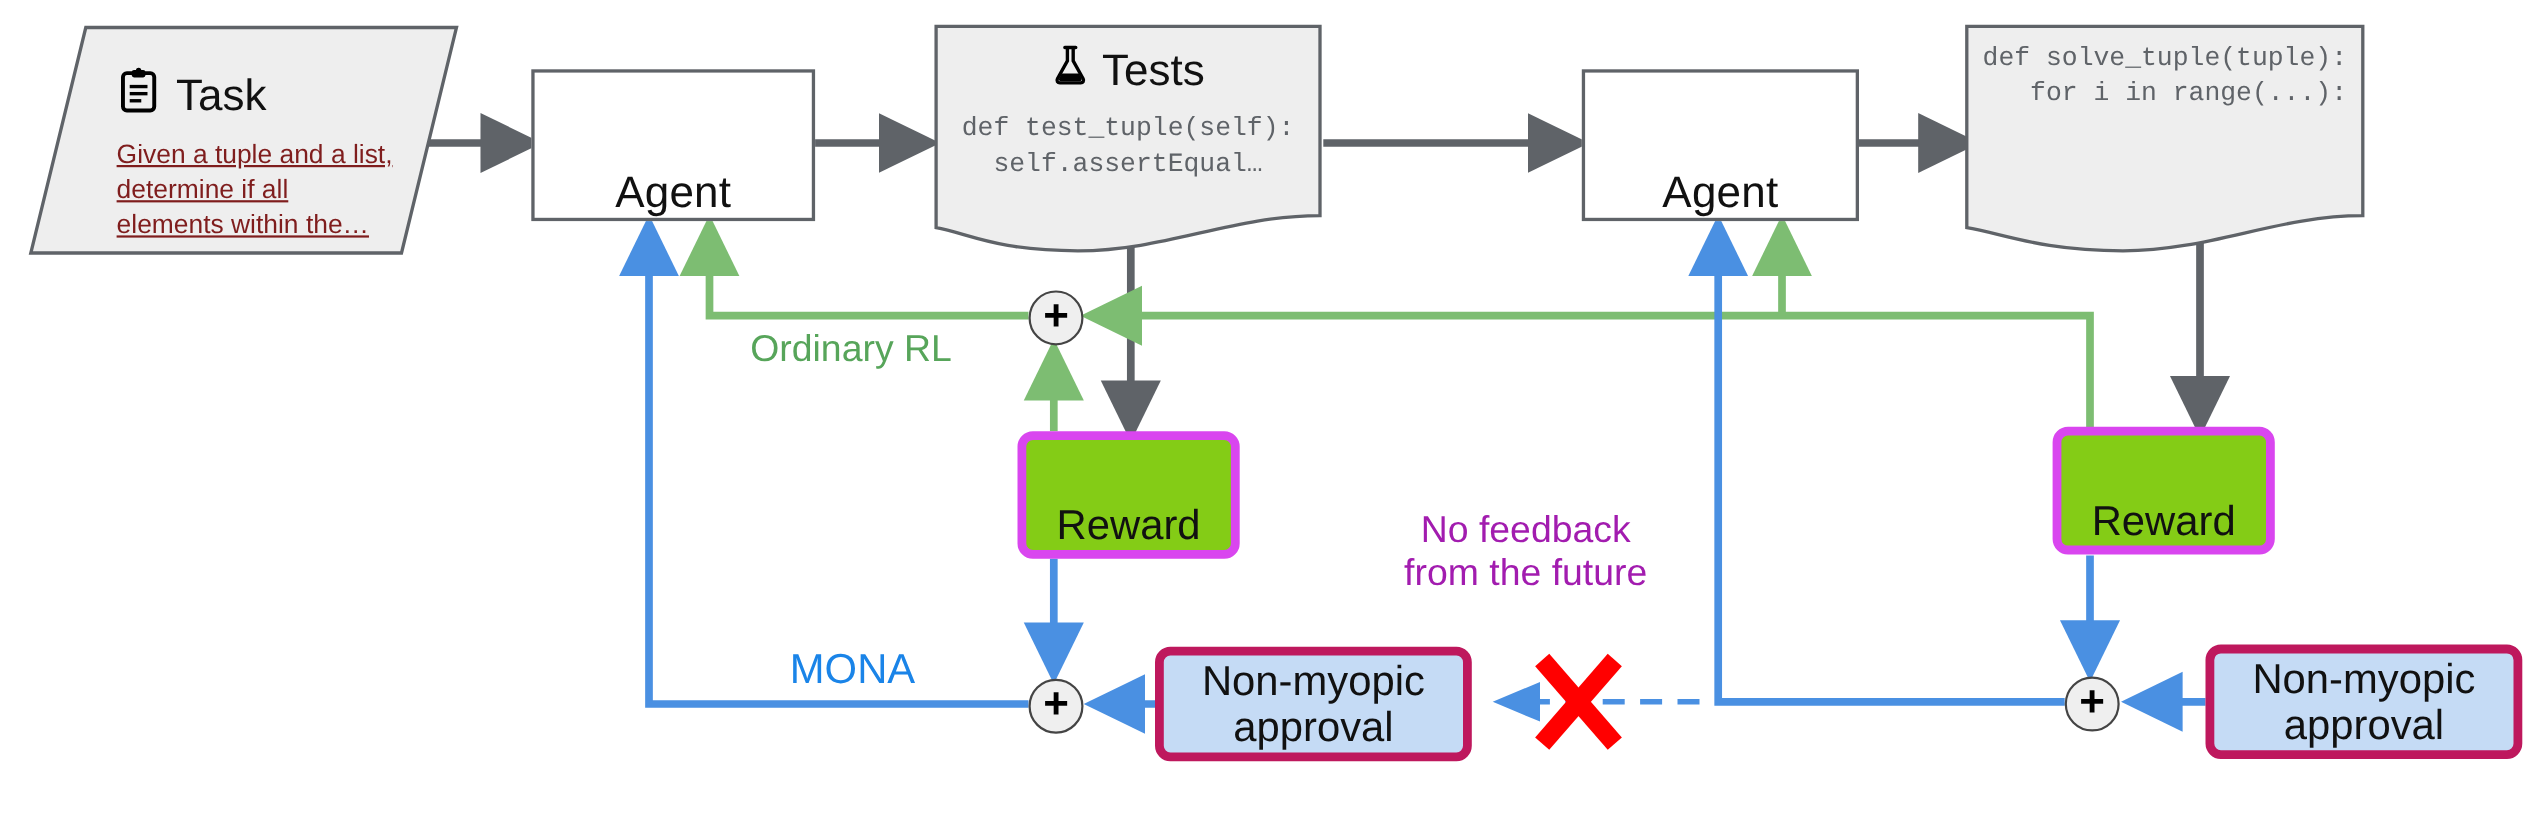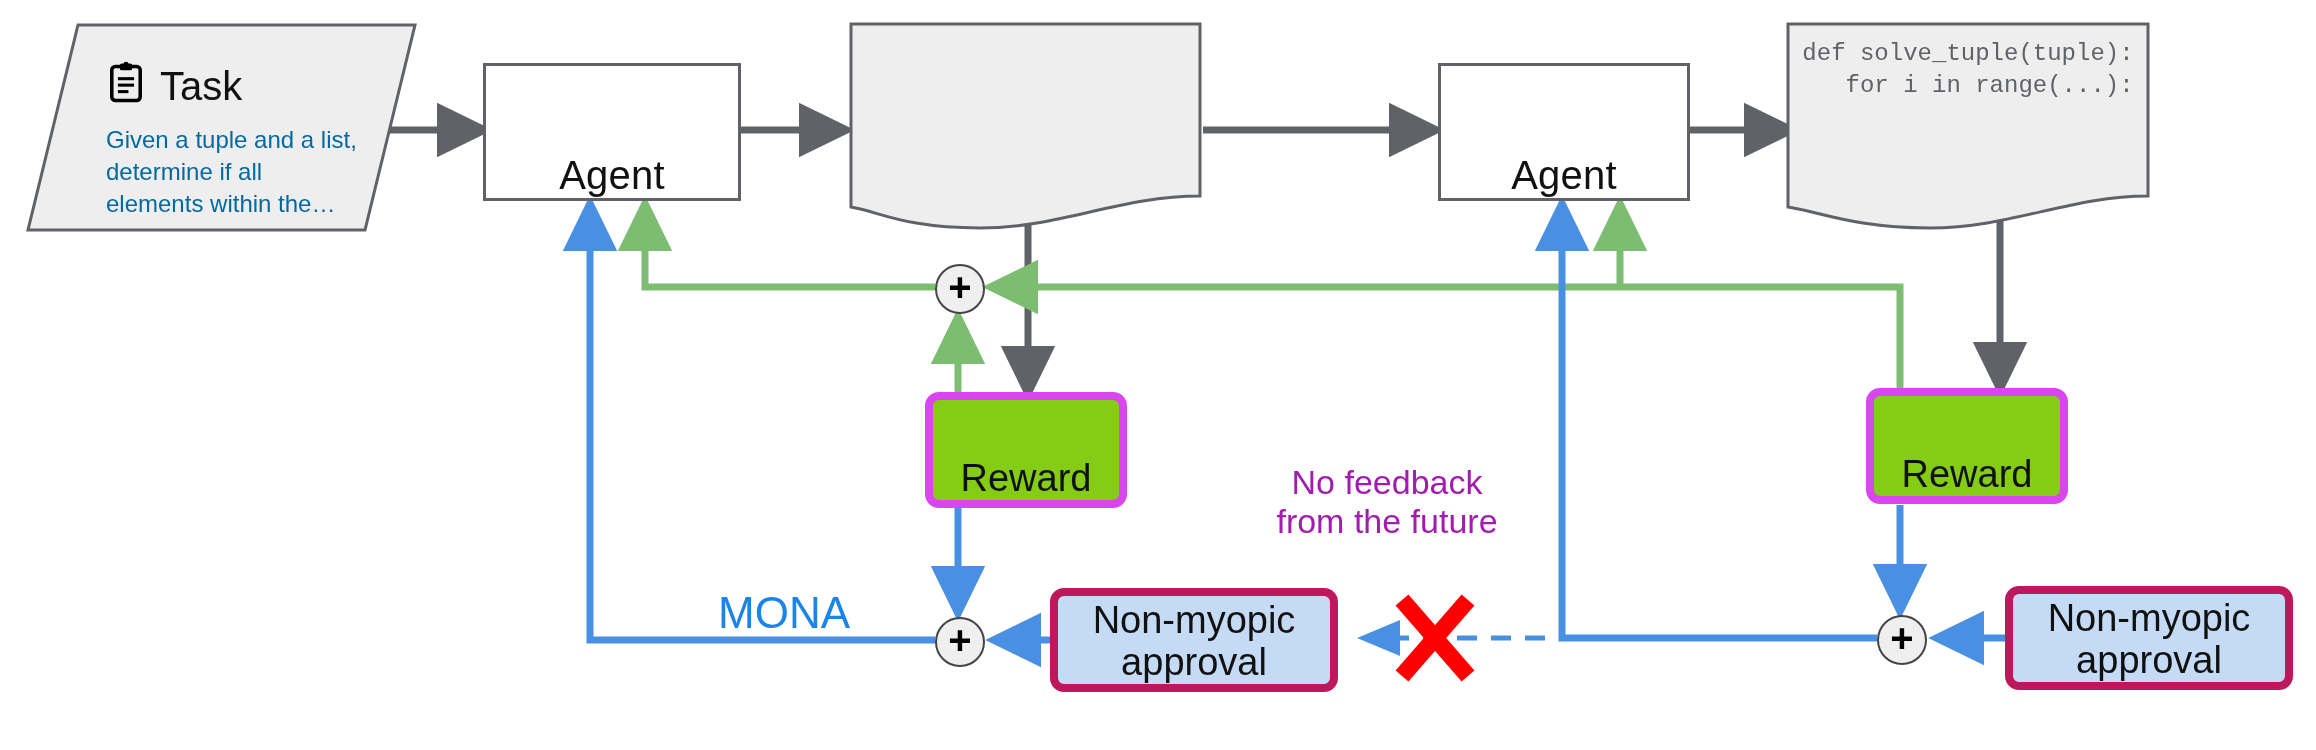--- a/index.html
+++ b/index.html
@@ -25,21 +25,21 @@
     font-size:38px;color:#111;text-align:center;line-height:1.12;
   }
 
   
   .task-wrap{position:absolute;}
   .task-inner{
     position:absolute;left:0;top:0;width:100%;height:100%;
     display:flex;flex-direction:column;align-items:flex-start;justify-content:flex-start;
   }
   .task-title{display:flex;align-items:center;gap:14px;font-size:40px;color:#111;}
-  .task-desc{font-size:24px;color:#0369a1;line-height:1.33;margin-top:12px;}
+  .task-desc{font-size:24px;color:#7f1d1d;line-height:1.33;margin-top:12px;text-decoration:underline;}
 
   
   .doc-wrap{position:absolute;}
   .doc-inner{position:absolute;left:0;top:0;width:100%;height:100%;
     display:flex;flex-direction:column;align-items:center;justify-content:flex-start;}
   .doc-title{display:flex;align-items:center;gap:12px;font-size:40px;color:#111;margin-top:16px;}
   .doc-code{font-family:"Liberation Mono",monospace;font-size:24px;color:#5f6368;
     line-height:1.32;white-space:pre;margin-top:14px;}
 
   
@@ -47,21 +47,21 @@
     position:absolute;width:46px;height:46px;border-radius:50%;
     background:#efefef;border:2.5px solid #444;
     display:flex;align-items:center;justify-content:center;
     font-size:40px;line-height:0;color:#000;font-weight:700;
   }
   .plus span{transform:translateY(-2px);}
 
   
   .lbl{position:absolute;white-space:pre;}
   .lbl-green{color:#57a55a;font-size:34px;}
-  .lbl-blue{color:#1a84e8;font-size:44px;}
+  .lbl-blue{color:#1a84e8;font-size:38px;}
   .lbl-red{color:#a21caf;font-size:34px;text-align:center;line-height:1.16;}
 </style>
 </head>
 <body>
 
 <div id="stage">
 
   <svg id="wires" viewBox="0 0 2316 750" xmlns="http://www.w3.org/2000/svg">
     <defs>
       <marker id="ah-gray" markerWidth="9" markerHeight="9" refX="6.6" refY="4.5" orient="auto">
@@ -143,20 +143,35 @@
       <div class="task-desc" style="white-space:pre-line;">Given a tuple and a list,
 determine if all
 elements within the…</div>
     </div>
   </div>
 
   <div class="node agent-box" style="left:483px;top:63px;width:258px;height:138px;">
       <span>Agent</span>
     </div>
 
+  <div class="doc-wrap" style="left:851px;top:24px;width:349px;height:204px;">
+    <div class="doc-inner">
+      <div class="doc-title">
+        <span style="display:inline-block;">
+          <svg width="34" height="38" viewBox="0 0 22 26">
+            <path d="M7.6,2.2 L14.4,2.2 M9.2,2.2 L9.2,10.5 L3.0,21.6 C2.3,22.9 3.1,24.2 4.5,24.2 L17.5,24.2 C18.9,24.2 19.7,22.9 19.0,21.6 L12.8,10.5 L12.8,2.2" fill="none" stroke="#000" stroke-width="2.1" stroke-linejoin="round" stroke-linecap="round"></path>
+            <path d="M5.6,18.3 L16.4,18.3 L17.9,21.3 C18.4,22.3 17.8,23.1 16.9,23.1 L5.1,23.1 C4.2,23.1 3.6,22.3 4.1,21.3 Z" fill="#000"></path>
+          </svg>
+        </span>
+        <span>Tests</span>
+      </div>
+      <div class="doc-code">def test_tuple(self):
+  self.assertEqual…</div>
+    </div>
+  </div>
 
   <div class="node agent-box" style="left:1438px;top:63px;width:252px;height:138px;">
       <span>Agent</span>
     </div>
 
   <div class="doc-wrap" style="left:1788px;top:24px;width:360px;height:204px;">
     <div class="doc-inner">
       <div class="doc-code">def solve_tuple(tuple):
    for i in range(...):</div>
     </div>
@@ -185,19 +200,20 @@
     </div>
 
   <div class="plus" style="left:935px;top:617px;">
       <span>+</span>
     </div>
 
   <div class="plus" style="left:1877px;top:615px;">
       <span>+</span>
     </div>
 
+  <div class="lbl lbl-green" style="left:682px;top:298px;">Ordinary RL</div>
 
   <div class="lbl lbl-blue" style="left:718px;top:588px;">MONA</div>
 
   <div class="lbl lbl-red" style="left:1262px;top:463px;width:250px;white-space:pre-line;">No feedback
 from the future</div>
 
 </div>
 
 </body></html>

